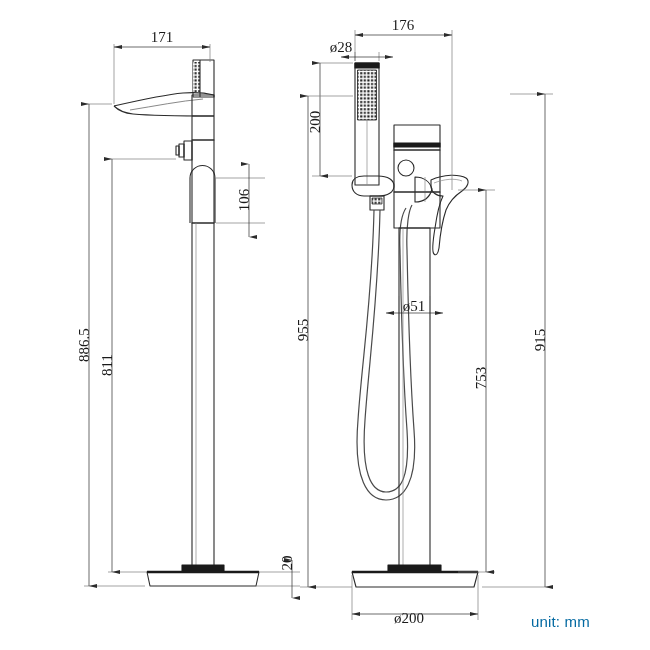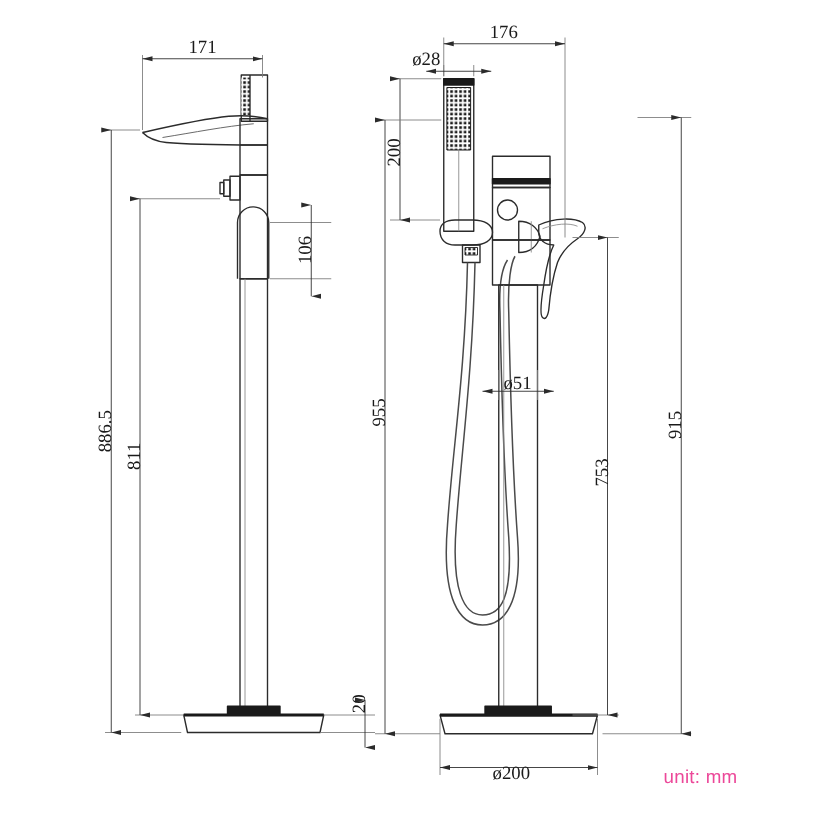--- a/index.html
+++ b/index.html
@@ -21,21 +21,21 @@
     top: 0;
     width: 650px;
     height: 650px;
   }
   .unit-note {
     position: absolute;
     right: 14px;
     bottom: 20px;
     font-family: "Liberation Sans", sans-serif;
     font-size: 15px;
-    color: #ec4899;
+    color: #0369a1;
     letter-spacing: 0.2px;
     white-space: nowrap;
   }
   text.dim {
     font-family: "Liberation Serif", serif;
     font-size: 15px;
     fill: #1a1a1a;
   }
 </style>
 </head>

